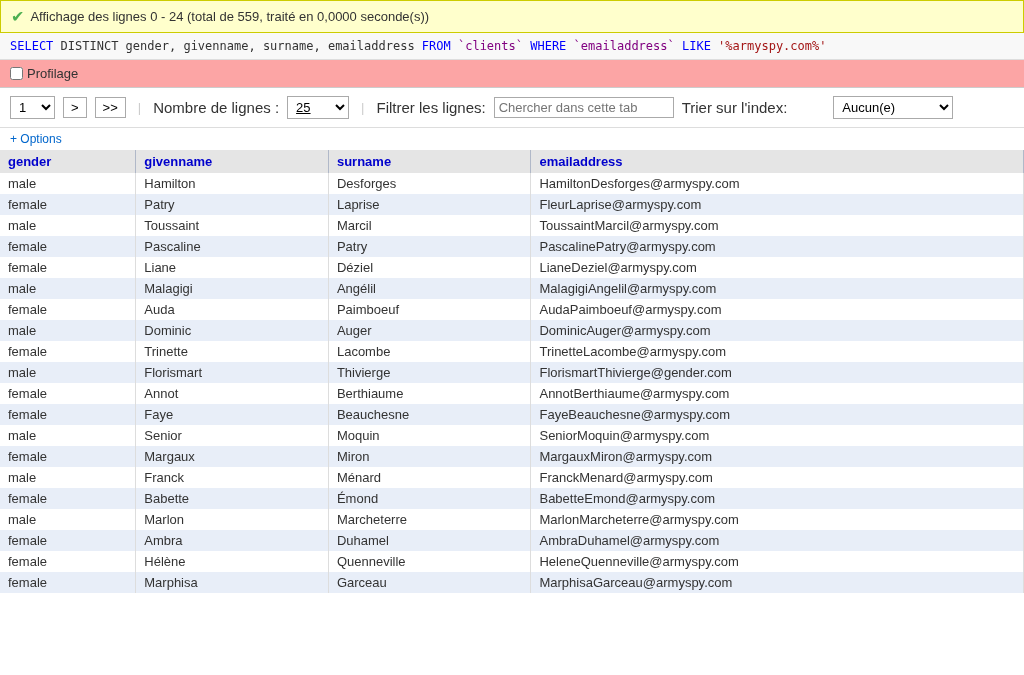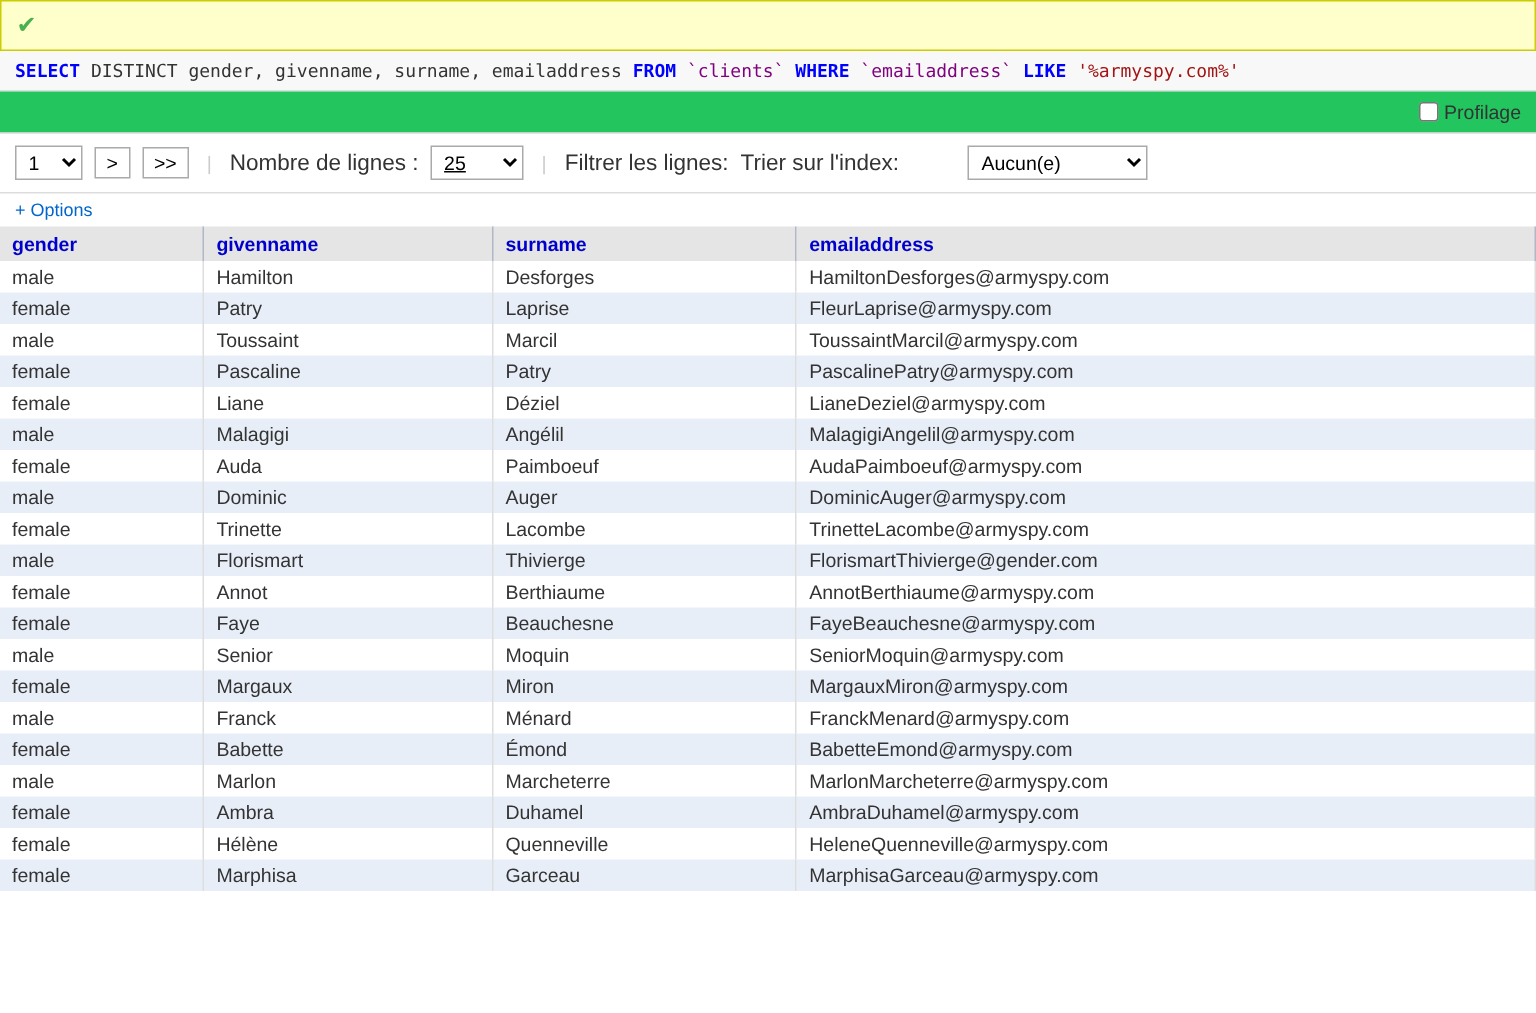--- a/index.html
+++ b/index.html
@@ -20,31 +20,31 @@
     }
 
     .sql-bar {
       background: #f8f8f8;
       border-bottom: 1px solid #ddd;
       padding: 6px 10px;
       font-family: monospace;
       font-size: 12px;
       color: #333;
     }
-    .sql-bar .kw { color: #00f; font-weight: bold; text-align: right; }
+    .sql-bar .kw { color: #00f; font-weight: normal; text-align: right; }
     .sql-bar .str { color: #a31515; }
     .sql-bar .tbl { color: #800080; }
 
     .toolbar-bar {
-      background: #22c55e;
+      background: #fca5a5;
       border-bottom: 1px solid #ccc;
       padding: 6px 10px;
       display: flex;
       align-items: center;
-      justify-content: flex-end;
+      justify-content: flex-start;
       gap: 6px;
     }
     .toolbar-bar label { font-size: 13px; display: flex; align-items: center; gap: 4px; }
 
     .nav-bar {
       background: #fff;
       border-bottom: 1px solid #ddd;
       padding: 8px 10px;
       display: flex;
       align-items: center;
@@ -112,20 +112,21 @@
       border-right: 1px solid #ddd;
       white-space: nowrap;
     }
     .data-table tbody td:first-child { color: #333; }
   </style>
 </head>
 <body>
 
 <div class="status-bar">
   <span class="check-icon">✔</span>
+  <span>Affichage des lignes 0 - 24 (total de 559, traité en 0,0000 seconde(s))</span>
 </div>
 
 <div class="sql-bar">
   <span class="kw">SELECT</span>
   <span> DISTINCT gender, givenname, surname, emailaddress </span>
   <span class="kw">FROM</span>
   <span class="tbl"> `clients` </span>
   <span class="kw">WHERE</span>
   <span class="tbl"> `emailaddress` </span>
   <span class="kw">LIKE</span>
@@ -145,20 +146,21 @@
   </select>
   <button>&gt;</button>
   <button>&gt;&gt;</button>
   <span class="sep">|</span>
   <span class="label">Nombre de lignes :</span>
   <select class="rows-select">
     <option>25</option>
   </select>
   <span class="sep">|</span>
   <span class="label">Filtrer les lignes:</span>
+  <input type="text" class="filter-input" placeholder="Chercher dans cette tab" style="">
   <span class="label">Trier sur l'index:</span>
   <select class="index-select">
     <option>Aucun(e)</option>
   </select>
 </div>
 
 <a class="options-link">+ Options</a>
 
 <table class="data-table">
   <thead>

